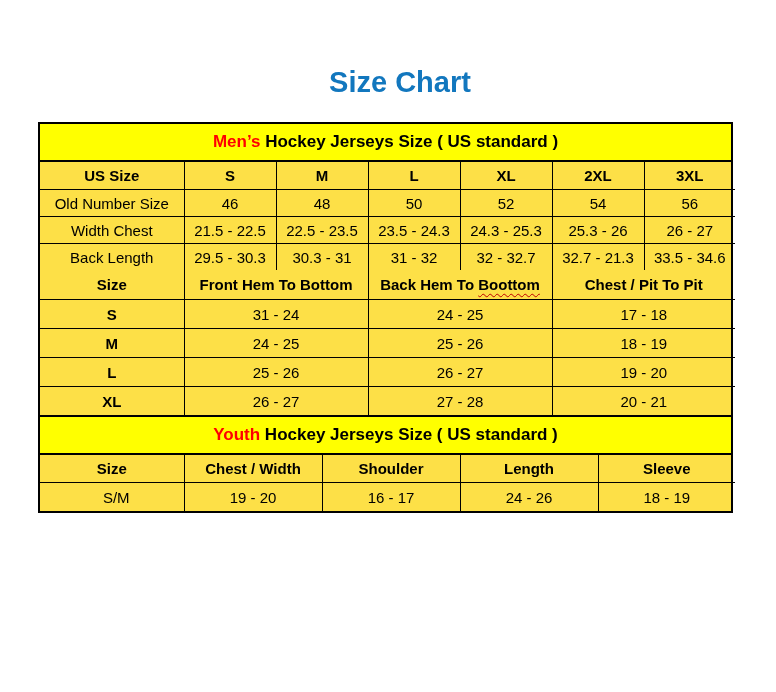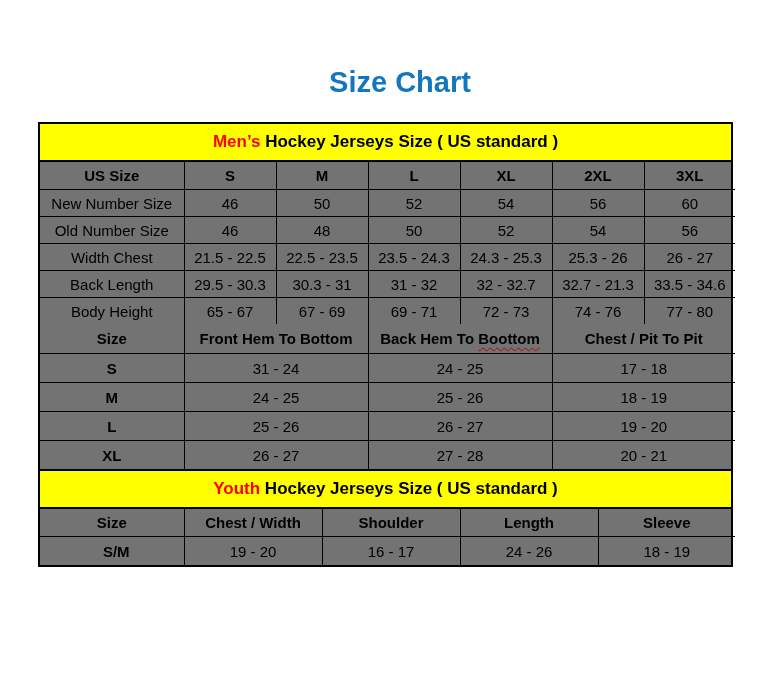--- a/index.html
+++ b/index.html
@@ -22,21 +22,21 @@
     font-weight: bold;
     color: #1277BE;
   }
   .chart-block {
     position: absolute;
     left: 38px;
     top: 122px;
     width: 695px;
     border: 2px solid #000000;
     box-sizing: border-box;
-    background: #737373;
+    background: #fde047;
   }
   .band {
     background: #FFFF00;
     border-bottom: 2px solid #000000;
     line-height: 36px;
     height: 36px;
     text-align: center;
     font-size: 17px;
     font-weight: bold;
     white-space: nowrap;
@@ -65,21 +65,21 @@
   tr:last-child td { border-bottom: none; }
   tr:first-child td { border-top: none; }
 
   .men-table td { height: 26px; }
   .men-table tr.hdr td { height: 27px; font-weight: bold; margin-top: 28px; }
   .women-table td { height: 28px; }
   .women-table tr.hdr td { height: 29px; font-weight: bold; }
   .women-table td.rowlabel { font-weight: bold; }
   .youth-table td { height: 28px; }
   .youth-table tr.hdr td { height: 27px; font-weight: bold; }
-  .youth-table td.rowlabel { font-weight: bold; padding-left: 9px; }
+  .youth-table td.rowlabel { font-weight: normal; padding-left: 9px; }
 
   .wavy {
     text-decoration: underline;
     text-decoration-style: wavy;
     text-decoration-color: #C00000;
     text-decoration-thickness: 1px;
     text-underline-offset: 3px;
     text-align: right;
   }
 </style>
@@ -109,29 +109,20 @@
         <tr class="hdr">
       <td>US Size</td>
       <td>S</td>
       <td>M</td>
       <td>L</td>
       <td>XL</td>
       <td>2XL</td>
       <td>3XL</td>
     </tr>
     <tr>
-      <td class="rowlabel">New Number Size</td>
-      <td>46</td>
-      <td>50</td>
-      <td>52</td>
-      <td>54</td>
-      <td>56</td>
-      <td>60</td>
-    </tr>
-    <tr>
       <td class="rowlabel">Old Number Size</td>
       <td>46</td>
       <td>48</td>
       <td>50</td>
       <td>52</td>
       <td>54</td>
       <td>56</td>
     </tr>
     <tr>
       <td class="rowlabel">Width Chest</td>
@@ -143,29 +134,20 @@
       <td>26 - 27</td>
     </tr>
     <tr>
       <td class="rowlabel">Back Length</td>
       <td>29.5 - 30.3</td>
       <td>30.3 - 31</td>
       <td>31 - 32</td>
       <td>32 - 32.7</td>
       <td>32.7 - 21.3</td>
       <td>33.5 - 34.6</td>
-    </tr>
-    <tr>
-      <td class="rowlabel">Body Height</td>
-      <td>65 - 67</td>
-      <td>67 - 69</td>
-      <td>69 - 71</td>
-      <td>72 - 73</td>
-      <td>74 - 76</td>
-      <td>77 - 80</td>
     </tr>
   </tbody>
     </table>
 
 
   <table class="women-table">
     <colgroup>
       <col style="width:144px">
         <col style="width:184px">
         <col style="width:184px">

